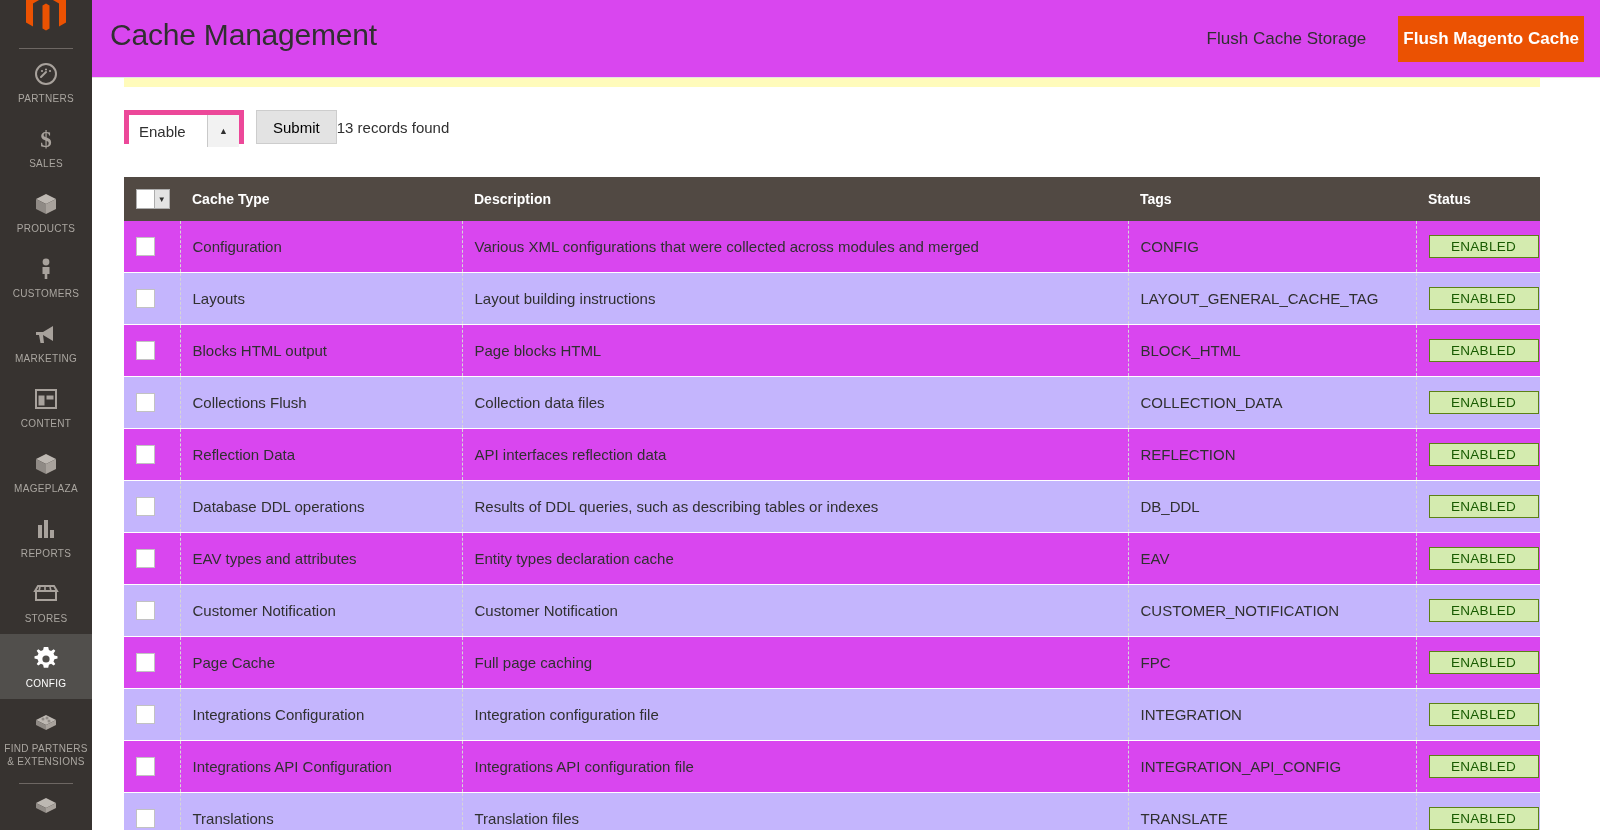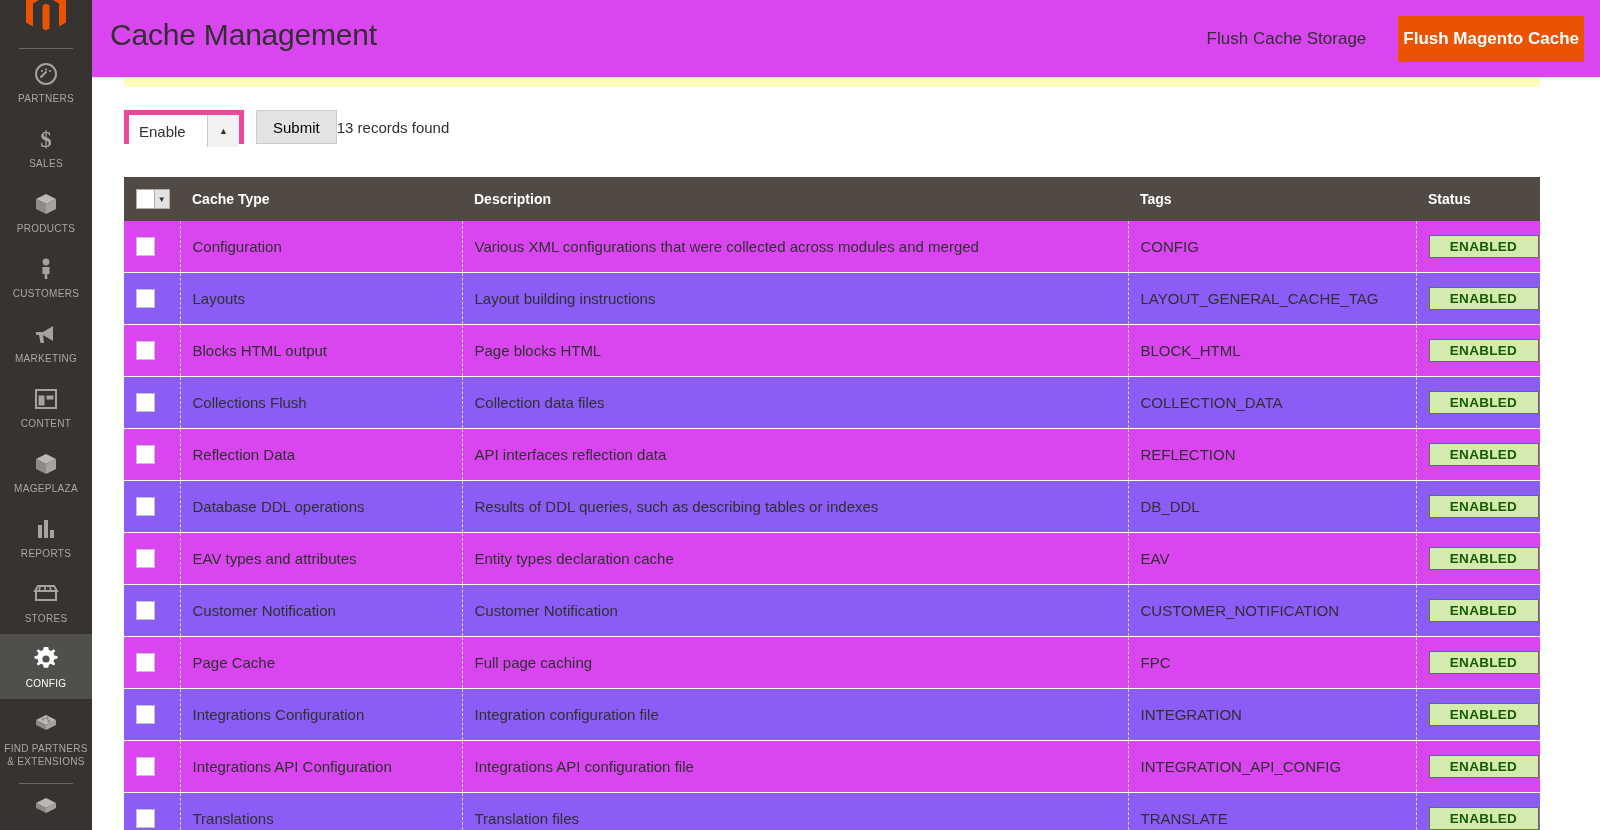--- a/index.html
+++ b/index.html
@@ -189,21 +189,21 @@
     font-size: 15px;
     color: #303030;
     padding: 14px 10px 14px 12px;
     height: 42px;
     vertical-align: middle;
     border-right: 1px dashed #d6d6d6;
     border-bottom: 1px solid #ffffff;
   }
   #cache-grid tbody td:last-child { border-right: none; }
   #cache-grid tbody tr.even td { background: #d946ef; }
-  #cache-grid tbody tr.odd td { background: #8b5cf6; }
+  #cache-grid tbody tr.odd td { background: #c4b5fd; }
   #cache-grid tbody tr:last-child td { border-bottom: 1px solid #e3e3e3; }
   td.col-check { border-right: none; text-align: left; }
   .row-checkbox {
     width: 19px; height: 19px;
     background: #ffffff;
     border: 1px solid #c2c2c2;
     display: inline-block;
     cursor: pointer;
     vertical-align: middle;
   }
@@ -212,21 +212,21 @@
   .col-desc  { width: 666px; }
   .col-tags  { width: 288px; }
   .col-status{ width: 124px; }
   td.col-tags { font-size: 14.5px; }
   .status-badge {
     display: inline-block;
     background: #d4ebaf;
     border: 1px solid #5b8116;
     color: #185b00;
     font-size: 13.5px;
-    font-weight: bold;
+    font-weight: normal;
     letter-spacing: 0.3px;
     padding: 3px 10px;
     min-width: 110px;
     text-align: center;
   }
 </style>
 </head>
 <body>
 
 <div id="sidebar">

